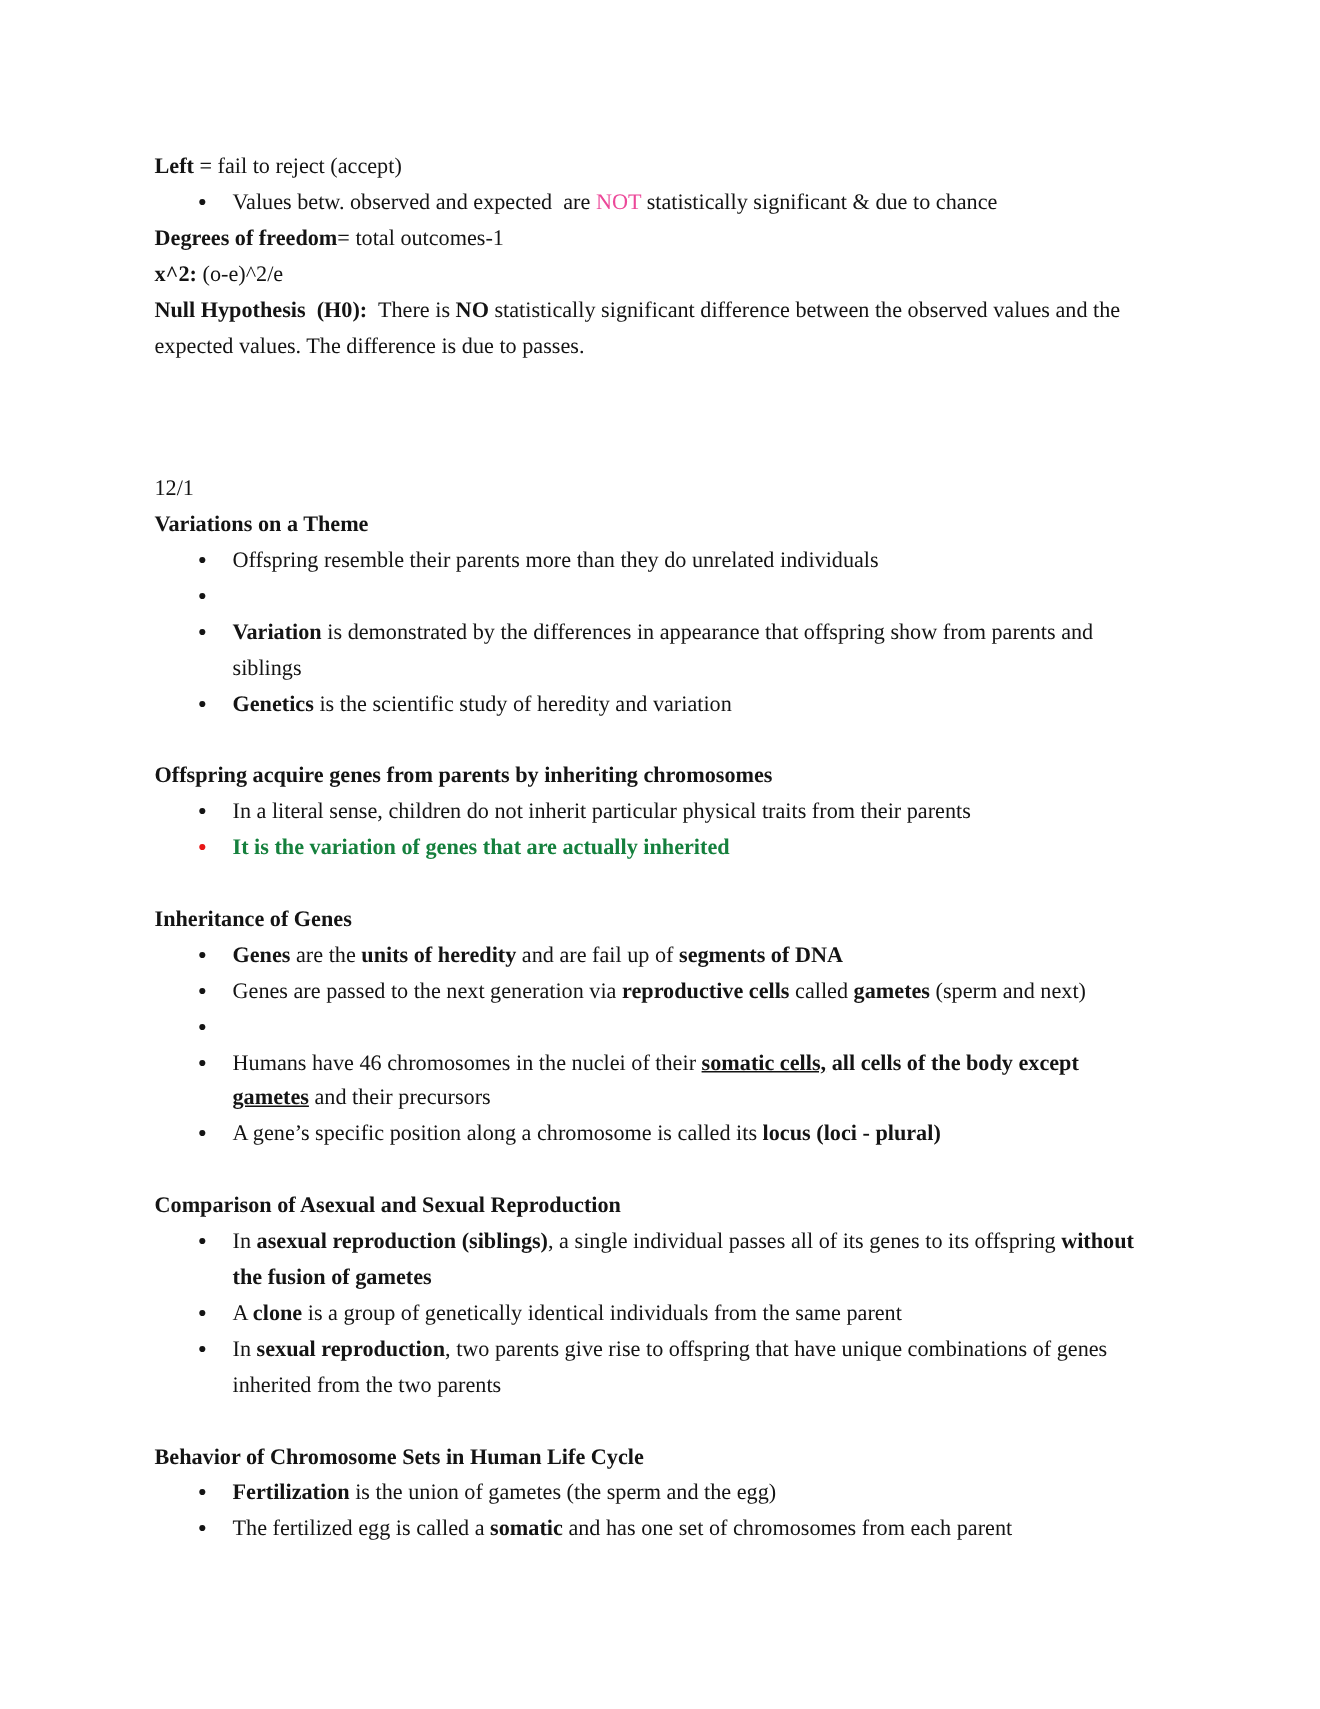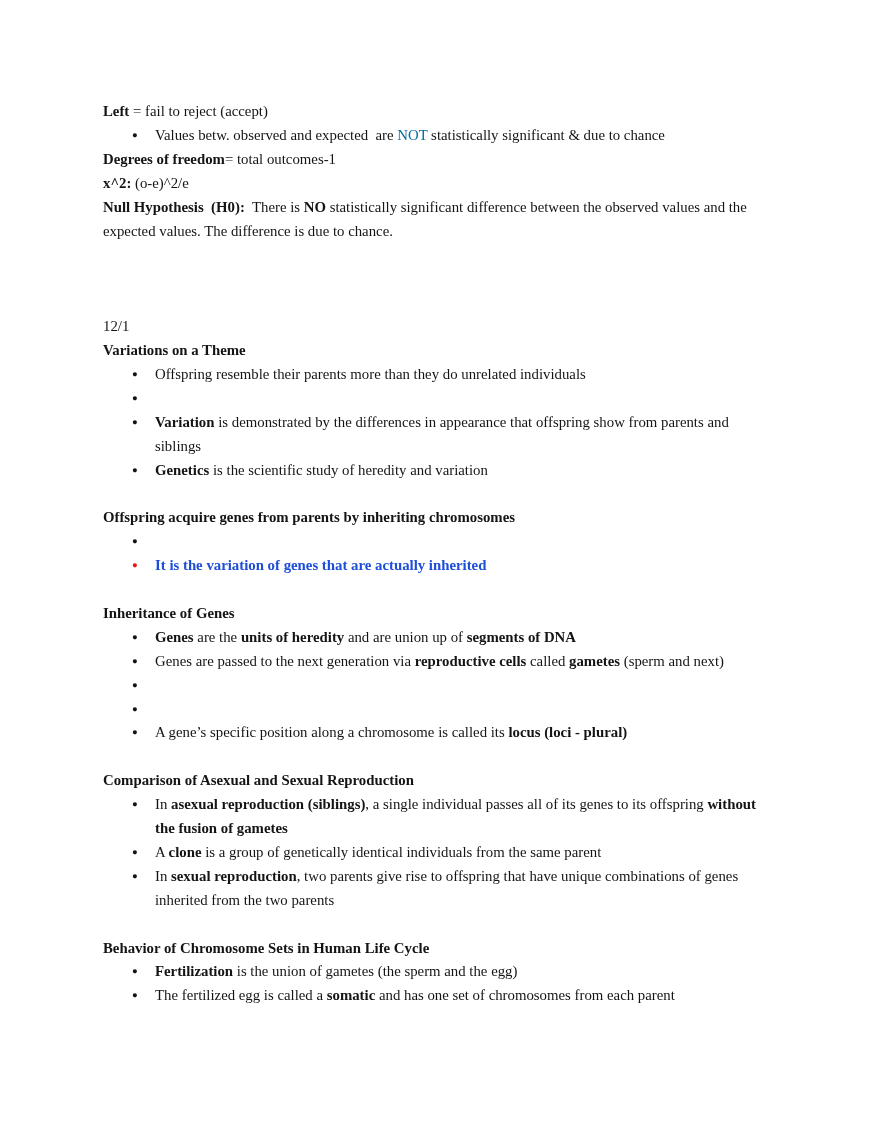--- a/index.html
+++ b/index.html
@@ -44,41 +44,41 @@
   }
   .b { font-weight: bold; }
   .u { text-decoration: underline; }
 </style>
 </head>
 <body>
 
 <div class="page">
   <div class="content">
       <div class="line para"><span><span class="b">Left</span><span> = fail to reject (accept)</span></span></div>
-      <div class="line bullet"><span class="dot">●</span><span><span>Values betw. observed and expected  are </span><span style="color: #0369a1;">NOT</span><span> statistically significant &amp; due to chance</span></span></div>
+      <div class="line bullet"><span class="dot">●</span><span><span>Values betw. observed and expected  are </span><span style="color: #ec4899;">NOT</span><span> statistically significant &amp; due to chance</span></span></div>
       <div class="line para"><span><span class="b">Degrees of freedom</span><span>= total outcomes-1</span></span></div>
       <div class="line para"><span><span class="b">x^2:</span><span> (o-e)^2/e</span></span></div>
-      <div class="line para"><span><span class="b">Null Hypothesis  (H0):</span><span>  There is </span><span class="b">NO</span><span> statistically significant difference between the observed values and the</span><br><span>expected values. The difference is due to chance.</span></span></div>
+      <div class="line para"><span><span class="b">Null Hypothesis  (H0):</span><span>  There is </span><span class="b">NO</span><span> statistically significant difference between the observed values and the</span><br><span>expected values. The difference is due to passes.</span></span></div>
       <div class="line spacer" style="height: 71.7px;"></div>
       <div class="line para"><span><span>12/1</span></span></div>
       <div class="line para"><span><span class="b">Variations on a Theme</span></span></div>
       <div class="line bullet"><span class="dot">●</span><span><span>Offspring resemble their parents more than they do unrelated individuals</span></span></div>
       <div class="line bullet"><span class="dot">●</span></div>
       <div class="line bullet"><span class="dot">●</span><span><span class="b">Variation</span><span> is demonstrated by the differences in appearance that offspring show from parents and</span><br><span>siblings</span></span></div>
       <div class="line bullet"><span class="dot">●</span><span><span class="b">Genetics</span><span> is the scientific study of heredity and variation</span></span></div>
       <div class="line spacer" style="height: 23.9px;"></div>
       <div class="line para"><span><span class="b">Offspring acquire genes from parents by inheriting chromosomes</span></span></div>
-      <div class="line bullet"><span class="dot">●</span></div>
-      <div class="line bullet"><span class="dot" style="color: rgb(232, 22, 22);">●</span><span><span class="b" style="color: #1d4ed8; margin-top: 48px;">It is the variation of genes that are actually inherited</span></span></div>
+      <div class="line bullet"><span class="dot">●</span><span><span>In a literal sense, children do not inherit particular physical traits from their parents</span></span></div>
+      <div class="line bullet"><span class="dot" style="color: rgb(232, 22, 22);">●</span><span><span class="b" style="color: #15803d; margin-top: 48px;">It is the variation of genes that are actually inherited</span></span></div>
       <div class="line spacer" style="height: 23.9px;"></div>
       <div class="line para"><span><span class="b">Inheritance of Genes</span></span></div>
-      <div class="line bullet"><span class="dot">●</span><span><span class="b">Genes</span><span> are the </span><span class="b">units of heredity</span><span> and are union up of </span><span class="b">segments of DNA</span></span></div>
+      <div class="line bullet"><span class="dot">●</span><span><span class="b">Genes</span><span> are the </span><span class="b">units of heredity</span><span> and are fail up of </span><span class="b">segments of DNA</span></span></div>
       <div class="line bullet"><span class="dot">●</span><span><span>Genes are passed to the next generation via </span><span class="b">reproductive cells</span><span> called </span><span class="b">gametes</span><span> (sperm and next)</span></span></div>
       <div class="line bullet"><span class="dot">●</span></div>
-      <div class="line bullet"><span class="dot">●</span></div>
+      <div class="line bullet"><span class="dot">●</span><span><span>Humans have 46 chromosomes in the nuclei of their </span><span class="b u">somatic cells,</span><span class="b"> all cells of the body except</span><br><span class="b u">gametes</span><span> and their precursors</span></span></div>
       <div class="line bullet"><span class="dot">●</span><span><span>A gene’s specific position along a chromosome is called its </span><span class="b">locus (loci - plural)</span></span></div>
       <div class="line spacer" style="height: 23.9px;"></div>
       <div class="line para"><span><span class="b">Comparison of Asexual and Sexual Reproduction</span></span></div>
       <div class="line bullet"><span class="dot">●</span><span><span>In </span><span class="b">asexual reproduction (siblings)</span><span>, a single individual passes all of its genes to its offspring </span><span class="b">without</span><br><span class="b">the fusion of gametes</span></span></div>
       <div class="line bullet"><span class="dot">●</span><span><span>A </span><span class="b">clone</span><span> is a group of genetically identical individuals from the same parent</span></span></div>
       <div class="line bullet"><span class="dot">●</span><span><span>In </span><span class="b">sexual reproduction</span><span>, two parents give rise to offspring that have unique combinations of genes</span><br><span>inherited from the two parents</span></span></div>
       <div class="line spacer" style="height: 23.9px;"></div>
       <div class="line para"><span><span class="b">Behavior of Chromosome Sets in Human Life Cycle</span></span></div>
       <div class="line bullet"><span class="dot">●</span><span><span class="b">Fertilization</span><span> is the union of gametes (the sperm and the egg)</span></span></div>
       <div class="line bullet"><span class="dot">●</span><span><span>The fertilized egg is called a </span><span class="b">somatic</span><span> and has one set of chromosomes from each parent</span></span></div>

